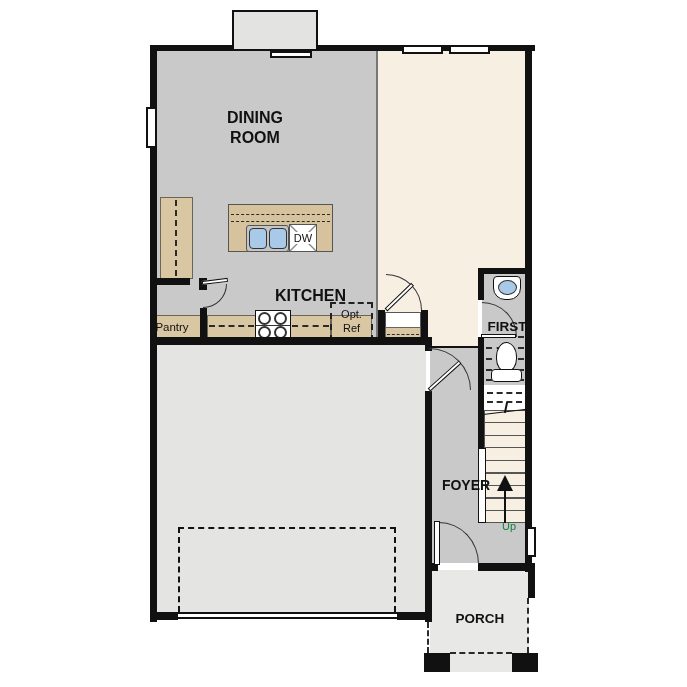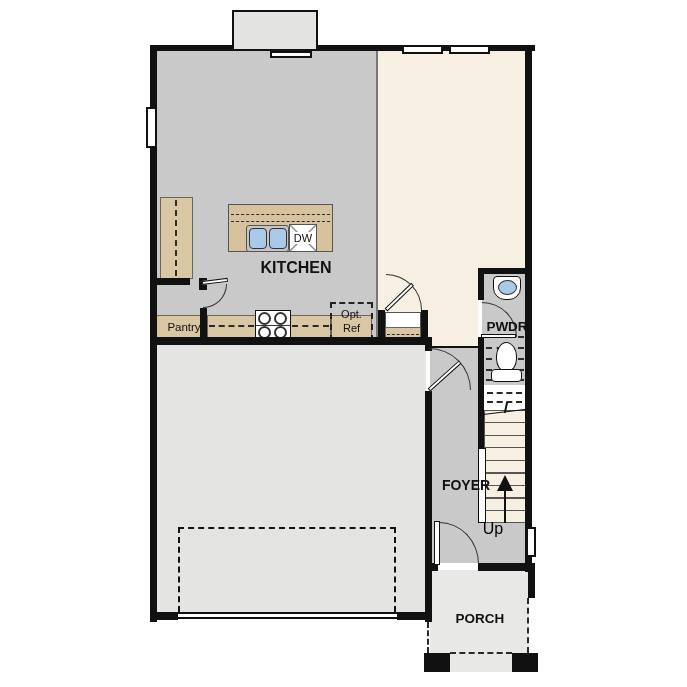--- a/index.html
+++ b/index.html
@@ -170,20 +170,21 @@
   <div class="abs" style="left:493px;top:276px;width:28px;height:24px;background:#fff;border:1.6px solid #111;border-radius:4px 4px 12px 12px;box-sizing:border-box;"></div>
   <div class="abs" style="left:498px;top:280px;width:19px;height:15px;background:#a9c9e9;border:1.4px solid #333;border-radius:50%;box-sizing:border-box;"></div>
   <div class="abs" style="left:496px;top:342px;width:21px;height:30px;background:#fff;border:1.6px solid #111;border-radius:50% 50% 45% 45%;box-sizing:border-box;"></div>
   <div class="abs" style="left:491px;top:369px;width:31px;height:13px;background:#fff;border:1.6px solid #111;border-radius:4px;box-sizing:border-box;"></div>
 
   <div class="abs" style="left:178px;top:527px;width:218px;height:85px;border:2px dashed #111;border-bottom:none;box-sizing:border-box;"></div>
   <div class="dash-v" style="left:427px;top:622px;height:31px;"></div>
   <div class="dash-v" style="left:527px;top:598px;height:55px;"></div>
   <div class="dash-h" style="left:450px;top:652px;width:62px;"></div>
 
-  <div class="lbl" style="left:246px;top:258px;width:100px;font-size:16px;">KITCHEN</div>
-  <div class="lbl-sm" style="left:161px;top:321px;width:46px;font-size:11.5px;color:#111;">Pantry</div>
-  <div class="lbl" style="left:482px;top:317px;width:50px;font-size:13.5px;">PWDR</div>
+  <div class="lbl" style="left:215px;top:108px;width:80px;font-size:16px;">DINING ROOM</div>
+  <div class="lbl" style="left:246px;top:286px;width:100px;font-size:16px;text-align:right;">KITCHEN</div>
+  <div class="lbl-sm" style="left:149px;top:321px;width:46px;font-size:11.5px;color:#111;">Pantry</div>
+  <div class="lbl" style="left:482px;top:317px;width:50px;font-size:13.5px;">FIRST</div>
   <div class="lbl" style="left:440px;top:475px;width:52px;font-size:14px;">FOYER</div>
-  <div class="lbl-sm" style="left:478px;top:520px;width:30px;font-size:16px;color:#000000;">Up</div>
+  <div class="lbl-sm" style="left:494px;top:520px;width:30px;font-size:11px;color:#15803d;">Up</div>
   <div class="lbl" style="left:448px;top:609px;width:64px;font-size:13.5px;">PORCH</div>
 
 </div>
 
 </body></html>

